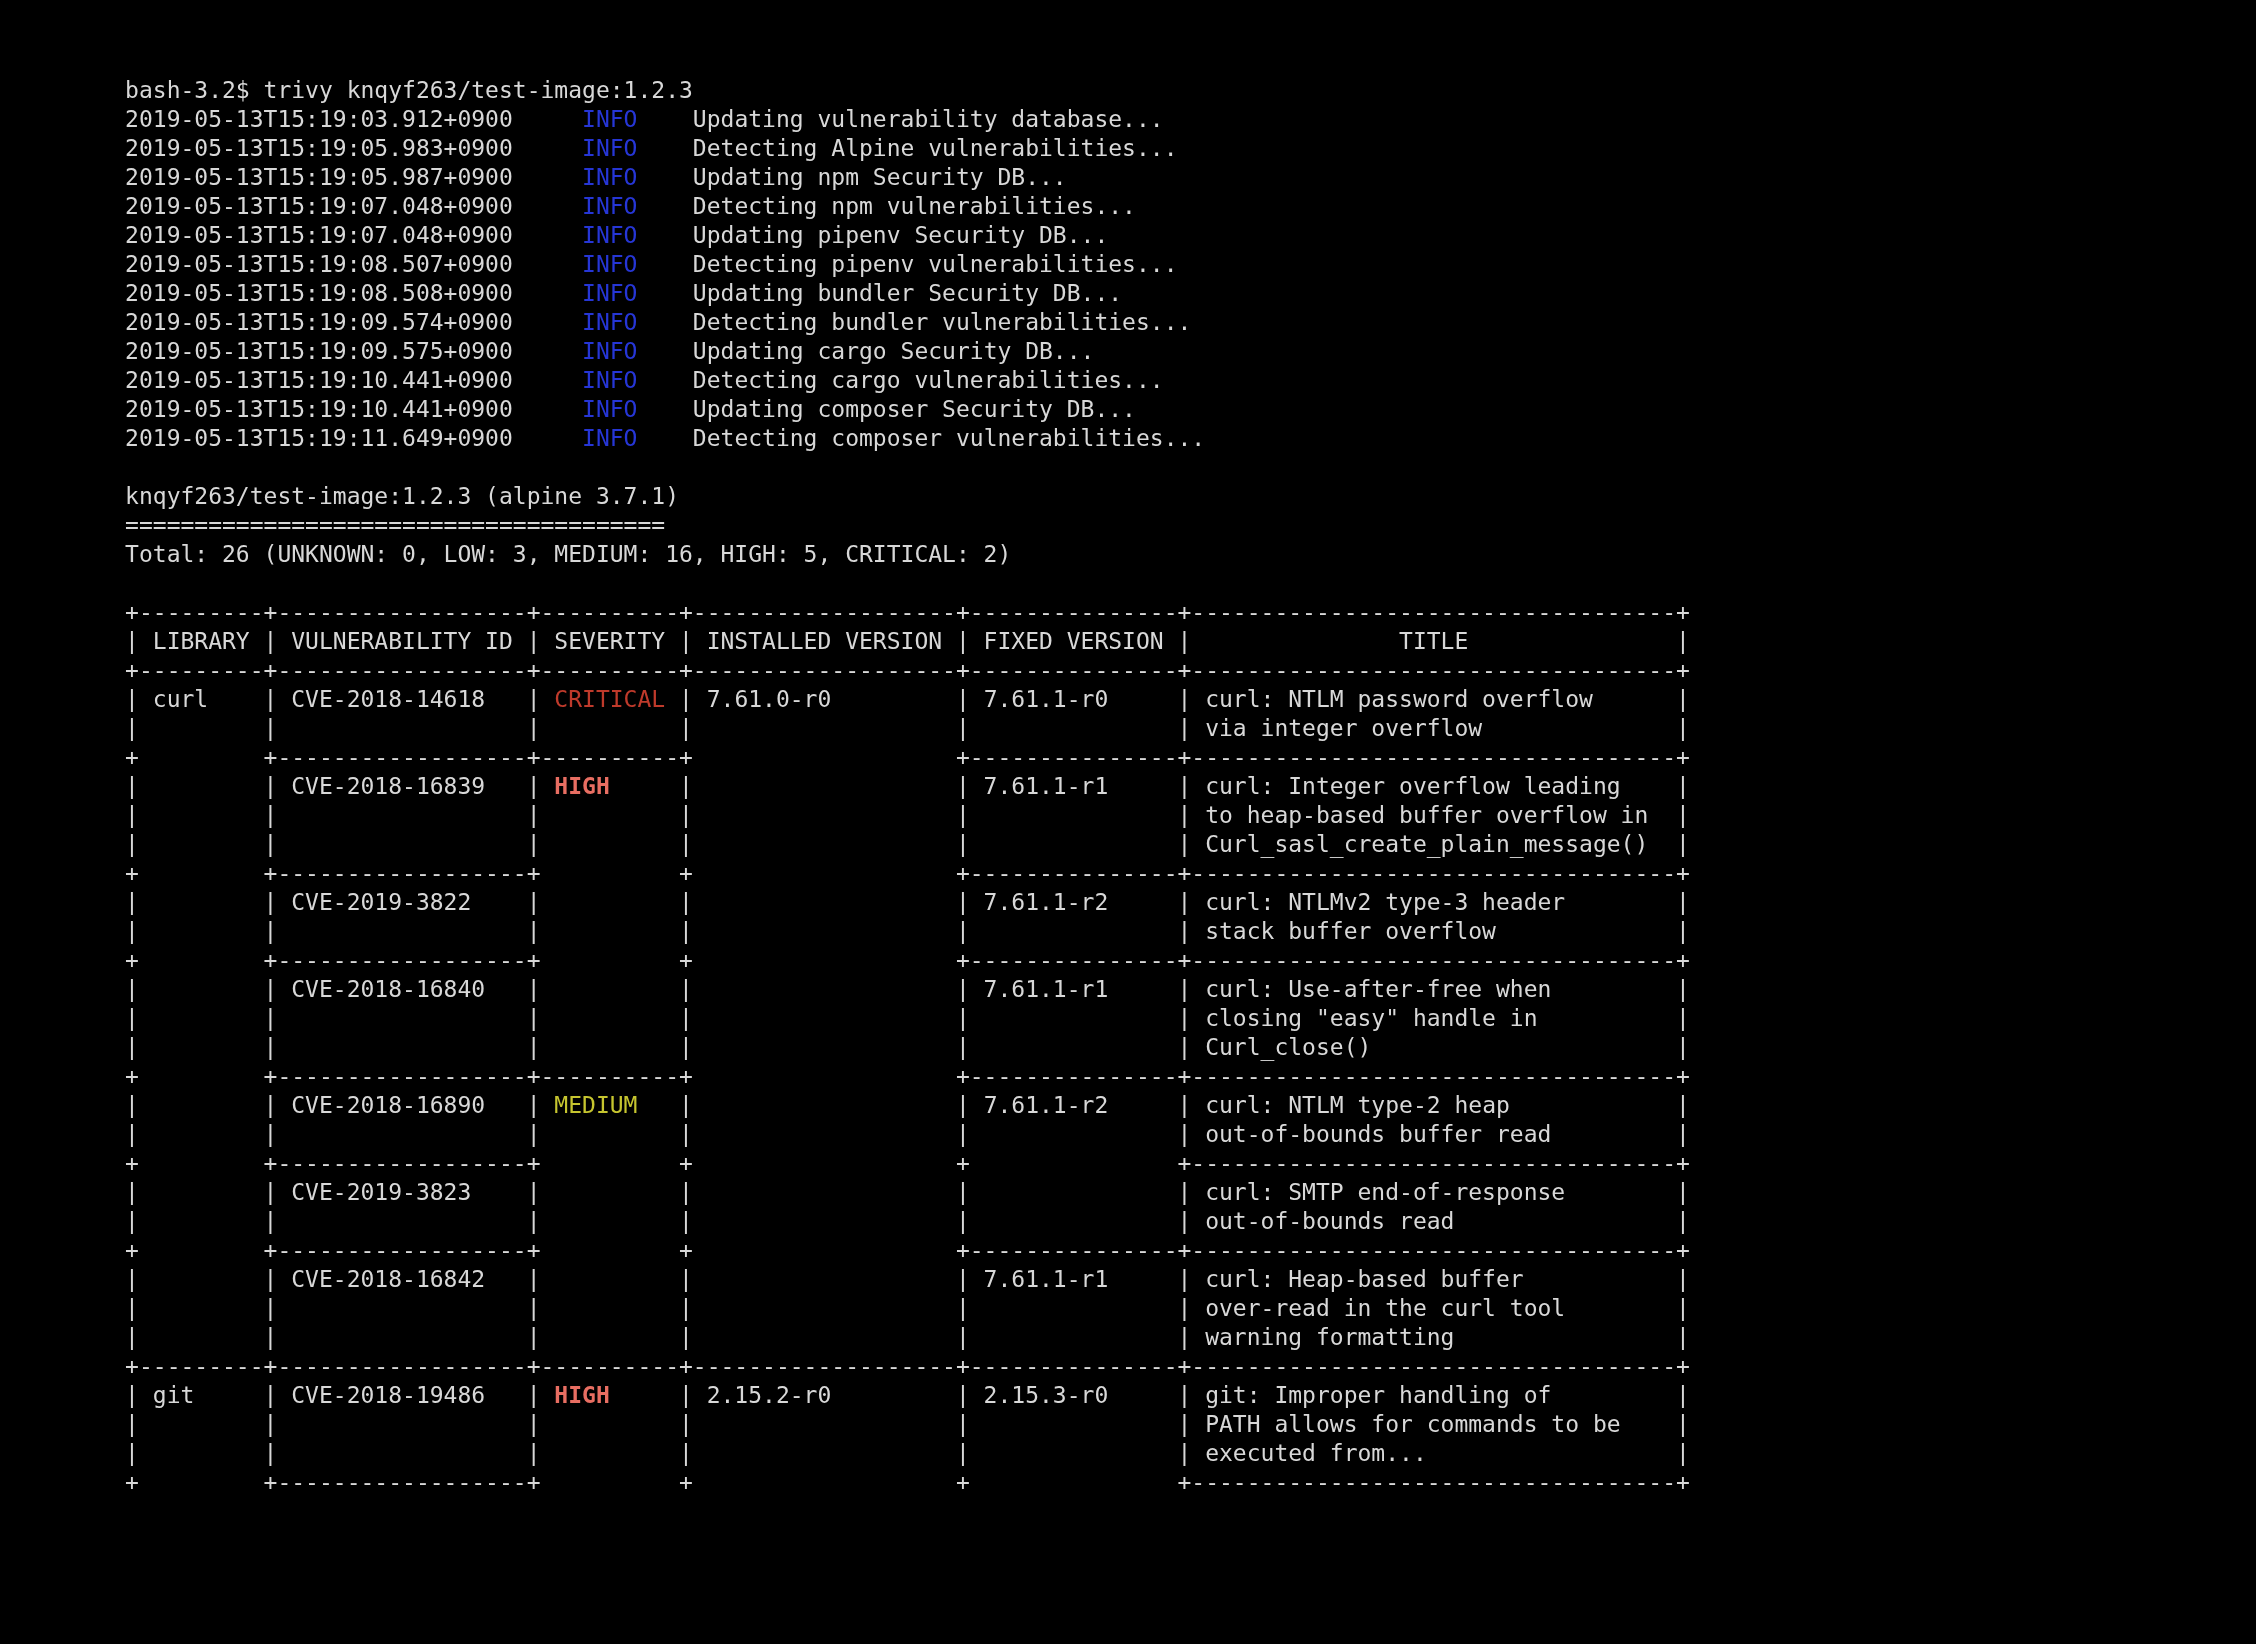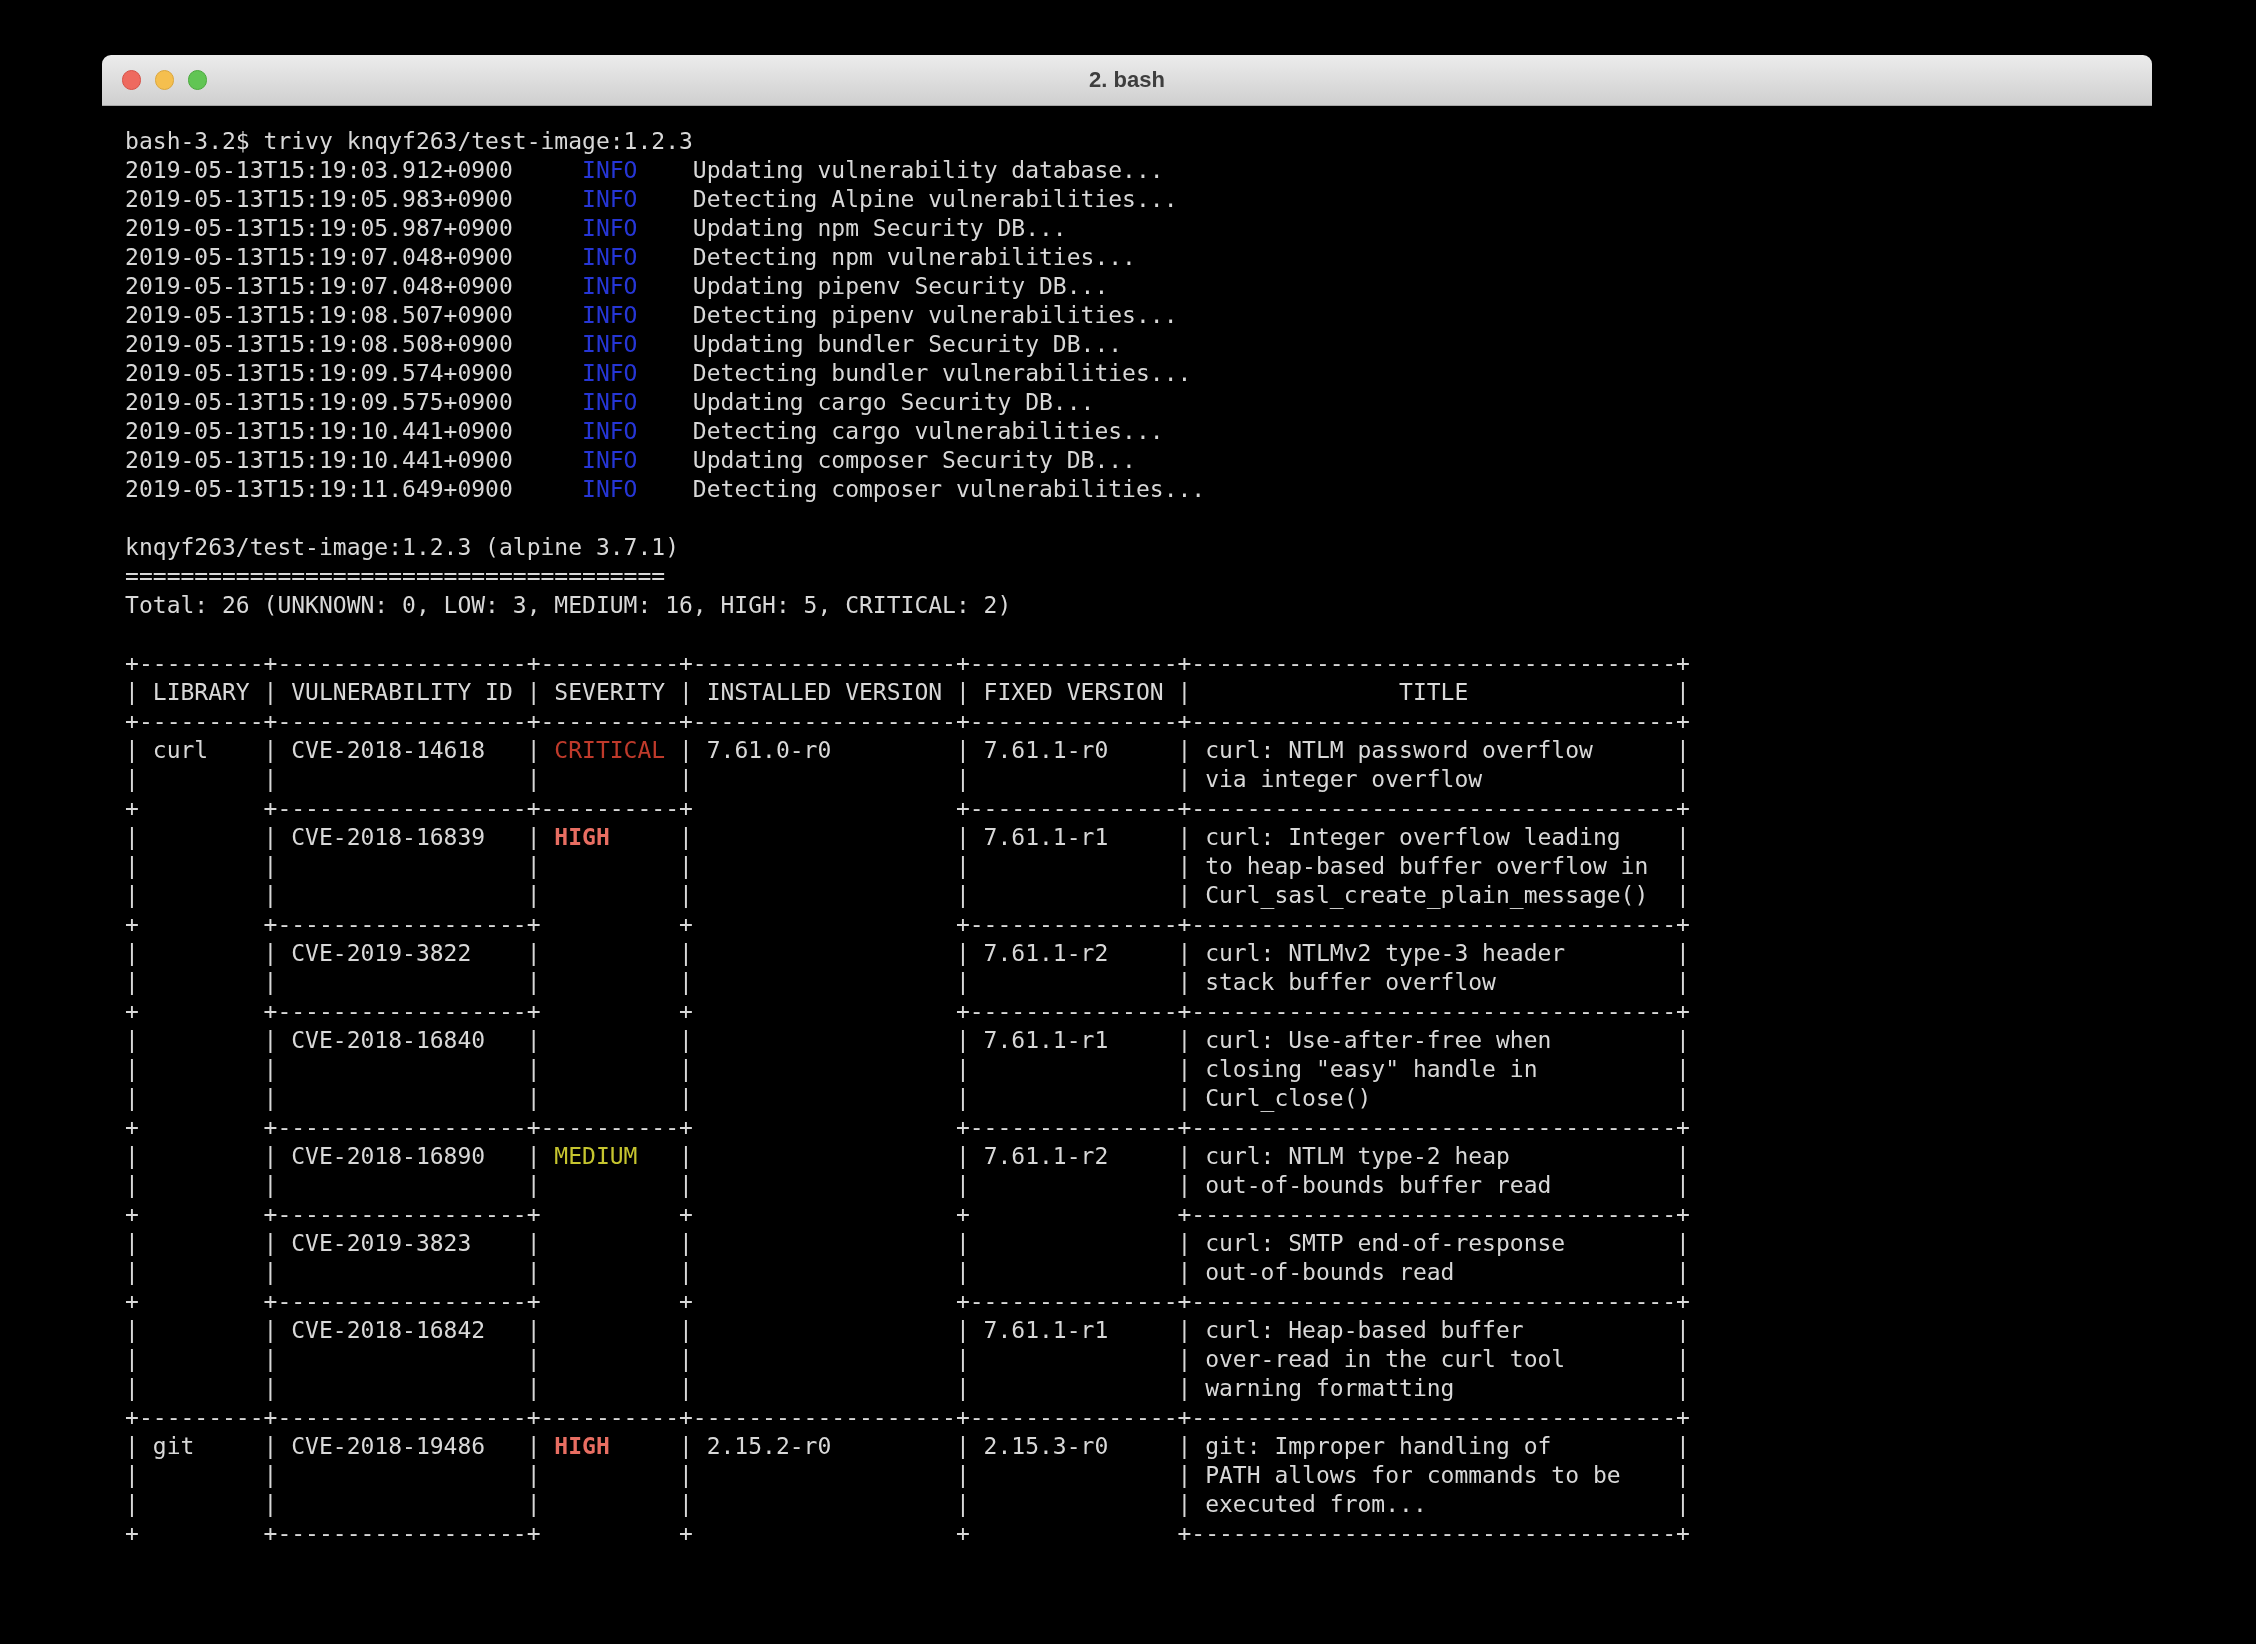--- a/index.html
+++ b/index.html
@@ -80,24 +80,16 @@
   .c-info     { color: var(--info,     #2636d6); }
   .c-critical { color: var(--critical, #bf3a2b); }
   .c-high     { color: var(--high,     #e86e62); font-weight: bold; }
   .c-medium   { color: var(--medium,   #c6c52f); }
 </style>
 </head>
 <body>
 
 <div class="screen">
   <div class="window">
-    <div class="titlebar">
-      <div class="lights">
-        <span class="light red"></span>
-        <span class="light yellow"></span>
-        <span class="light green"></span>
-      </div>
-      <div class="titletext">2. bash</div>
-    </div>
     <pre class="content" id="terminal"><div class="tline"><span>bash-3.2$ trivy knqyf263/test-image:1.2.3</span></div><div class="tline"><span>2019-05-13T15:19:03.912+0900     </span><span class="c-info">INFO</span><span>    Updating vulnerability database...</span></div><div class="tline"><span>2019-05-13T15:19:05.983+0900     </span><span class="c-info">INFO</span><span>    Detecting Alpine vulnerabilities...</span></div><div class="tline"><span>2019-05-13T15:19:05.987+0900     </span><span class="c-info">INFO</span><span>    Updating npm Security DB...</span></div><div class="tline"><span>2019-05-13T15:19:07.048+0900     </span><span class="c-info">INFO</span><span>    Detecting npm vulnerabilities...</span></div><div class="tline"><span>2019-05-13T15:19:07.048+0900     </span><span class="c-info">INFO</span><span>    Updating pipenv Security DB...</span></div><div class="tline"><span>2019-05-13T15:19:08.507+0900     </span><span class="c-info">INFO</span><span>    Detecting pipenv vulnerabilities...</span></div><div class="tline"><span>2019-05-13T15:19:08.508+0900     </span><span class="c-info">INFO</span><span>    Updating bundler Security DB...</span></div><div class="tline"><span>2019-05-13T15:19:09.574+0900     </span><span class="c-info">INFO</span><span>    Detecting bundler vulnerabilities...</span></div><div class="tline"><span>2019-05-13T15:19:09.575+0900     </span><span class="c-info">INFO</span><span>    Updating cargo Security DB...</span></div><div class="tline"><span>2019-05-13T15:19:10.441+0900     </span><span class="c-info">INFO</span><span>    Detecting cargo vulnerabilities...</span></div><div class="tline"><span>2019-05-13T15:19:10.441+0900     </span><span class="c-info">INFO</span><span>    Updating composer Security DB...</span></div><div class="tline"><span>2019-05-13T15:19:11.649+0900     </span><span class="c-info">INFO</span><span>    Detecting composer vulnerabilities...</span></div><div class="tline">&nbsp;</div><div class="tline"><span>knqyf263/test-image:1.2.3 (alpine 3.7.1)</span></div><div class="tline"><span>=======================================</span></div><div class="tline"><span>Total: 26 (UNKNOWN: 0, LOW: 3, MEDIUM: 16, HIGH: 5, CRITICAL: 2)</span></div><div class="tline">&nbsp;</div><div class="tline"><span>+---------+------------------+----------+-------------------+---------------+-----------------------------------+</span></div><div class="tline"><span>| LIBRARY | VULNERABILITY ID | SEVERITY | INSTALLED VERSION | FIXED VERSION |               TITLE               |</span></div><div class="tline"><span>+---------+------------------+----------+-------------------+---------------+-----------------------------------+</span></div><div class="tline"><span>| curl    | CVE-2018-14618   | </span><span class="c-critical">CRITICAL</span><span> | 7.61.0-r0         | 7.61.1-r0     | curl: NTLM password overflow      |</span></div><div class="tline"><span>|         |                  |          |                   |               | via integer overflow              |</span></div><div class="tline"><span>+         +------------------+----------+                   +---------------+-----------------------------------+</span></div><div class="tline"><span>|         | CVE-2018-16839   | </span><span class="c-high">HIGH</span><span>     |                   | 7.61.1-r1     | curl: Integer overflow leading    |</span></div><div class="tline"><span>|         |                  |          |                   |               | to heap-based buffer overflow in  |</span></div><div class="tline"><span>|         |                  |          |                   |               | Curl_sasl_create_plain_message()  |</span></div><div class="tline"><span>+         +------------------+          +                   +---------------+-----------------------------------+</span></div><div class="tline"><span>|         | CVE-2019-3822    |          |                   | 7.61.1-r2     | curl: NTLMv2 type-3 header        |</span></div><div class="tline"><span>|         |                  |          |                   |               | stack buffer overflow             |</span></div><div class="tline"><span>+         +------------------+          +                   +---------------+-----------------------------------+</span></div><div class="tline"><span>|         | CVE-2018-16840   |          |                   | 7.61.1-r1     | curl: Use-after-free when         |</span></div><div class="tline"><span>|         |                  |          |                   |               | closing "easy" handle in          |</span></div><div class="tline"><span>|         |                  |          |                   |               | Curl_close()                      |</span></div><div class="tline"><span>+         +------------------+----------+                   +---------------+-----------------------------------+</span></div><div class="tline"><span>|         | CVE-2018-16890   | </span><span class="c-medium">MEDIUM</span><span>   |                   | 7.61.1-r2     | curl: NTLM type-2 heap            |</span></div><div class="tline"><span>|         |                  |          |                   |               | out-of-bounds buffer read         |</span></div><div class="tline"><span>+         +------------------+          +                   +               +-----------------------------------+</span></div><div class="tline"><span>|         | CVE-2019-3823    |          |                   |               | curl: SMTP end-of-response        |</span></div><div class="tline"><span>|         |                  |          |                   |               | out-of-bounds read                |</span></div><div class="tline"><span>+         +------------------+          +                   +---------------+-----------------------------------+</span></div><div class="tline"><span>|         | CVE-2018-16842   |          |                   | 7.61.1-r1     | curl: Heap-based buffer           |</span></div><div class="tline"><span>|         |                  |          |                   |               | over-read in the curl tool        |</span></div><div class="tline"><span>|         |                  |          |                   |               | warning formatting                |</span></div><div class="tline"><span>+---------+------------------+----------+-------------------+---------------+-----------------------------------+</span></div><div class="tline"><span>| git     | CVE-2018-19486   | </span><span class="c-high">HIGH</span><span>     | 2.15.2-r0         | 2.15.3-r0     | git: Improper handling of         |</span></div><div class="tline"><span>|         |                  |          |                   |               | PATH allows for commands to be    |</span></div><div class="tline"><span>|         |                  |          |                   |               | executed from...                  |</span></div><div class="tline"><span>+         +------------------+          +                   +               +-----------------------------------+</span></div></pre>
   </div>
 </div>
 
 
 </body></html>

